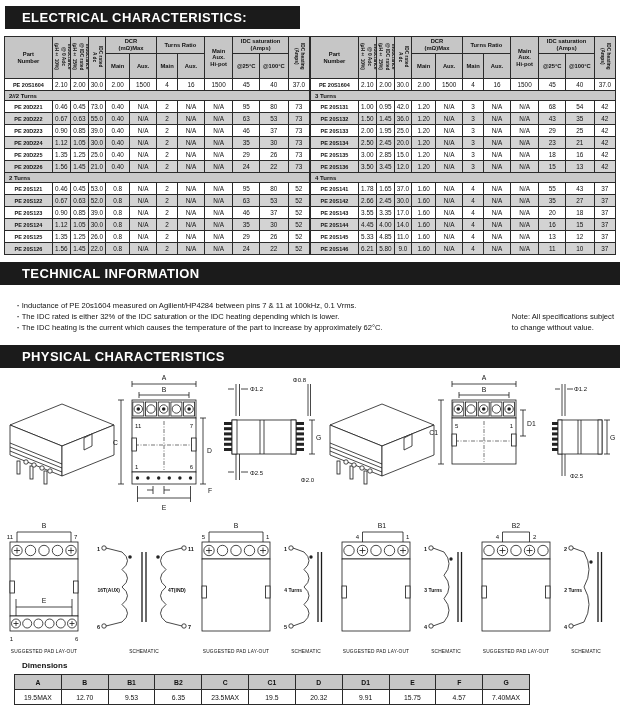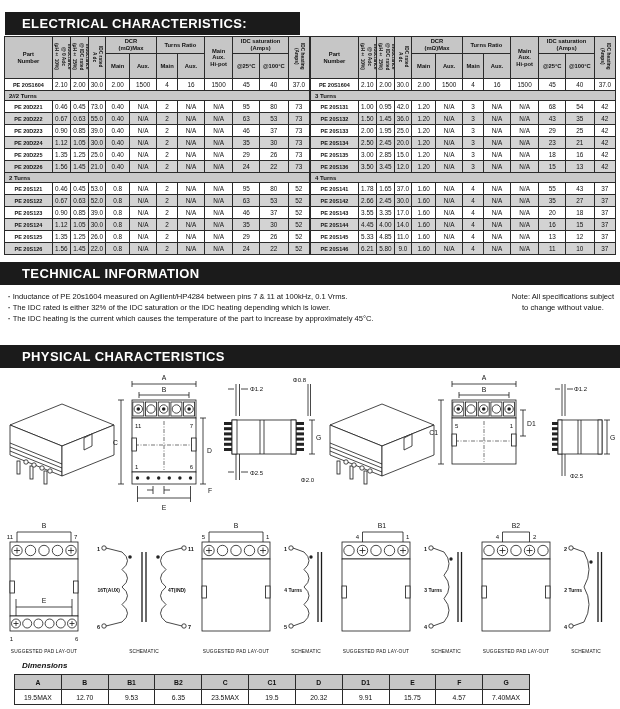--- a/index.html
+++ b/index.html
@@ -4,21 +4,21 @@
 <style>
   html,body { margin:0; padding:0; background:#fff; }
   #page {
     position:relative; width:620px; height:709px; background:#fff;
     font-family:"Liberation Sans", sans-serif; color:#111; overflow:hidden;
   }
   .black-bar {
     position:absolute; background:#1b1b1b; color:#fff; font-weight:bold;
     display:flex; align-items:center; letter-spacing:0.4px; font-size:13px;
   }
-  #bar-electrical { left:5px; top:12px; width:278px; height:23px; padding-left:17px; }
+  #bar-electrical { left:5px; top:6px; width:278px; height:23px; padding-left:17px; }
   #bar-technical  { left:0; top:262px; width:620px; height:23px; padding-left:22px; }
   #bar-physical   { left:0; top:345px; width:620px; height:23px; padding-left:22px; }
 
   
   #tables { position:absolute; left:4px; top:36px; width:612px; display:flex; }
   table.elec { border-collapse:collapse; width:306px; table-layout:fixed; }
   table.elec { border:1.5px solid #111; }
   .elec th, .elec td { border:1px solid #2a2a2a; padding:0; text-align:center; vertical-align:middle; overflow:hidden; }
   .elec thead th { background:#c6c6c6; font-weight:bold; font-size:5.8px; line-height:1.15; }
   .elec thead tr.group-row th { height:16px; }
@@ -26,38 +26,38 @@
   .pre { white-space:pre-line; }
   .rot-cell { vertical-align:middle; }
   .rot { writing-mode:vertical-rl; white-space:pre; font-size:4.8px; line-height:1.35; display:inline-block; font-weight:bold; }
   .elec tbody td { height:11px; font-size:6.4px; background:#fff; }
   .elec tbody td.part { font-weight:bold; font-size:5.5px; }
   .elec tbody tr.shaded td { background:#d3d3d3; }
   .elec tbody tr.section-row td { background:#c9c9c9; text-align:left; padding-left:4px; font-weight:bold; font-size:6px; height:9px; }
 
   
   #tech { position:absolute; left:8px; top:291px; width:606px; display:flex; justify-content:space-between; }
-  #tech ul { list-style:none; margin:0; padding:0; font-size:7.6px; line-height:1.45; }
+  #tech ul { list-style:none; margin:9px; padding:0; font-size:7.6px; line-height:1.45; }
   #tech li::before { content:"· "; font-weight:bold; }
-  #tech .note { text-align:center; font-size:7.6px; line-height:1.45; white-space:nowrap; }
+  #tech .note { text-align:left; font-size:7.6px; line-height:1.45; white-space:nowrap;margin-top:20px; }
 
   
   #drawings { position:absolute; left:4px; top:370px; width:612px; height:292px; }
   svg { font-family:"Liberation Sans", sans-serif; }
   svg .ln { stroke:#1a1a1a; stroke-width:0.8; fill:none; }
   svg .fw { stroke:#1a1a1a; stroke-width:0.8; fill:#fff; }
   svg .fb { fill:#222; stroke:none; }
   svg .core { stroke:#1a1a1a; stroke-width:1.3; fill:none; }
   svg .dash { stroke:#1a1a1a; stroke-width:0.6; fill:none; stroke-dasharray:4 1.5 1 1.5; }
   svg text { fill:#111; }
   .t7 { font-size:6.8px; } .t6 { font-size:6px; } .t55 { font-size:5.5px; font-weight:bold; }
   .t5 { font-size:5px; } .cap { font-size:4.8px; letter-spacing:0.2px; }
 
   
-  #dim-label { position:absolute; left:22px; top:661px; font-weight:bold; font-size:8px;font-style:italic; }
+  #dim-label { position:absolute; left:22px; top:661px; font-weight:bold; font-size:8px; }
   #dim-table { position:absolute; left:14px; top:674px; width:516px; border-collapse:collapse; table-layout:fixed; border:1.5px solid #111; }
   #dim-table td { border:1px solid #2a2a2a; height:12px; text-align:center; font-size:6.8px; background:#fff; }
   #dim-table tr.dim-head td { background:#c6c6c6; font-weight:bold; }
 </style>
 </head>
 <body>
 
 <div id="page">
 
   <div id="bar-electrical" class="black-bar">ELECTRICAL CHARACTERISTICS:</div>
@@ -541,21 +541,21 @@
         </tbody>
     </table>
   </div>
 
   <div id="bar-technical" class="black-bar">TECHNICAL INFORMATION</div>
 
   <div id="tech">
     <ul>
       <li>Inductance of PE 20s1604 measured on Agilient/HP4284 between pins 7 &amp; 11 at 100kHz, 0.1 Vrms.</li>
       <li>The IDC rated is either 32% of the IDC saturation or the IDC heating depending which is lower.</li>
-      <li>The IDC heating is the current which causes the temperature of the part to increase by approximately 45°C.</li>
+      <li>The IDC heating is the current which causes the temperature of the part to increase by approximately 62°C.</li>
     </ul>
     <div class="note">
       <div>Note: All specifications subject</div>
       <div>to change without value.</div>
     </div>
   </div>
 
   <div id="bar-physical" class="black-bar">PHYSICAL CHARACTERISTICS</div>
 
   <div id="drawings">

